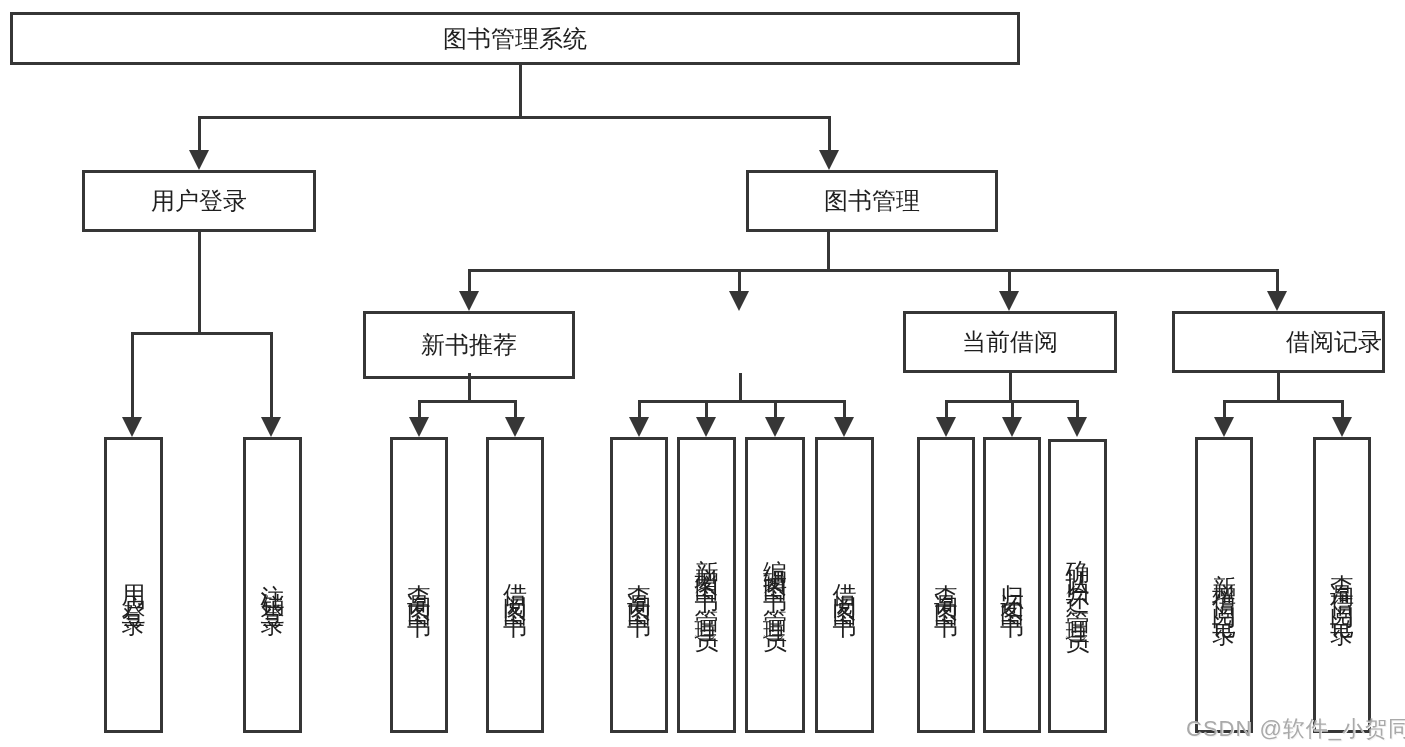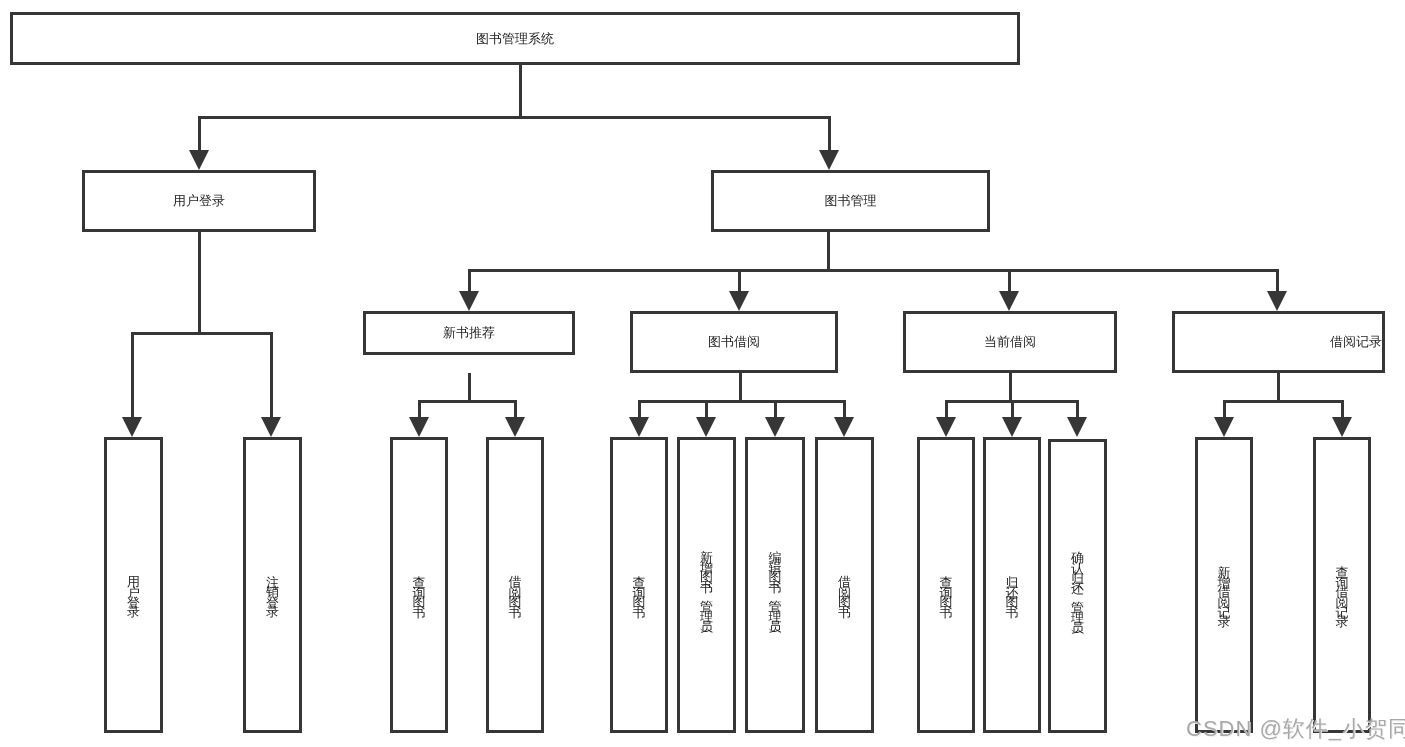--- a/index.html
+++ b/index.html
@@ -17,21 +17,21 @@
   }
   .box {
     position: absolute;
     box-sizing: border-box;
     border: 3px solid #363636;
     background: #ffffff;
     display: flex;
     align-items: center;
     justify-content: center;
     color: #1f1f1f;
-    font-size: 13px;
+    font-size: 24px;
   }
   .box .label { white-space: nowrap; }
   .vbox .label {
     writing-mode: vertical-rl;
     text-orientation: mixed;
     letter-spacing: 10px;
     line-height: 1;
   }
   .vline, .hline {
     position: absolute;
@@ -71,21 +71,21 @@
   <div class="vline" style="left:519px; top:65px;  height:54px;"></div>
   <div class="hline" style="left:198px; top:116px; width:633px;"></div>
   <div class="vline" style="left:198px; top:116px; height:36px;"></div>
   <div class="ahead" style="left:189px; top:150px;"></div>
   <div class="vline" style="left:828px; top:116px; height:36px;"></div>
   <div class="ahead" style="left:819px; top:150px;"></div>
 
   <div class="box" style="left:82px; top:170px; width:234px; height:62px;">
     <span class="label">用户登录</span>
   </div>
-  <div class="box" style="left:711px; top:170px; width:279px; height:62px;">
+  <div class="box" style="left:746px; top:170px; width:252px; height:62px;">
     <span class="label">图书管理</span>
   </div>
 
   <div class="vline" style="left:198px; top:232px; height:103px;"></div>
   <div class="hline" style="left:131px; top:332px; width:142px;"></div>
   <div class="vline" style="left:131px; top:332px; height:85px;"></div>
   <div class="ahead" style="left:122px; top:417px;"></div>
   <div class="vline" style="left:270px; top:332px; height:85px;"></div>
   <div class="ahead" style="left:261px; top:417px;"></div>
 
@@ -93,25 +93,22 @@
   <div class="hline" style="left:468px; top:269px; width:811px;"></div>
   <div class="vline" style="left:468px;  top:269px; height:22px;"></div>
   <div class="ahead" style="left:459px;  top:291px;"></div>
   <div class="vline" style="left:738px;  top:269px; height:22px;"></div>
   <div class="ahead" style="left:729px;  top:291px;"></div>
   <div class="vline" style="left:1008px; top:269px; height:22px;"></div>
   <div class="ahead" style="left:999px;  top:291px;"></div>
   <div class="vline" style="left:1276px; top:269px; height:22px;"></div>
   <div class="ahead" style="left:1267px; top:291px;"></div>
 
-  <div class="box" style="left:363px; top:311px; width:212px; height:44px;">
+  <div class="box" style="left:363px; top:311px; width:212px; height:68px;">
     <span class="label">新书推荐</span>
-  </div>
-  <div class="box" style="left:630px; top:311px; width:208px; height:62px;">
-    <span class="label">图书借阅</span>
   </div>
   <div class="box" style="left:903px; top:311px; width:214px; height:62px;text-align:center;">
     <span class="label">当前借阅</span>
   </div>
   <div class="box" style="left:1172px; top:311px; width:213px; height:62px;justify-content:flex-end;">
     <span class="label">借阅记录</span>
   </div>
 
   <div class="vline" style="left:468px; top:373px; height:30px;"></div>
   <div class="hline" style="left:418px; top:400px; width:99px;"></div>

